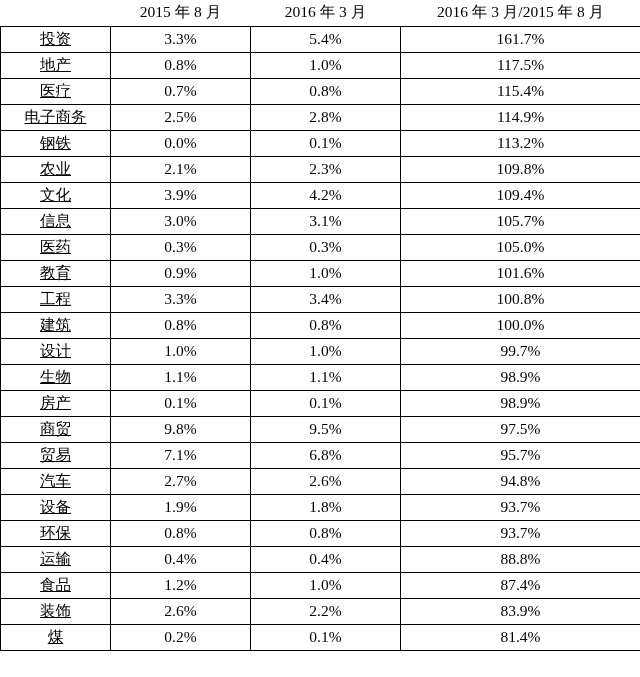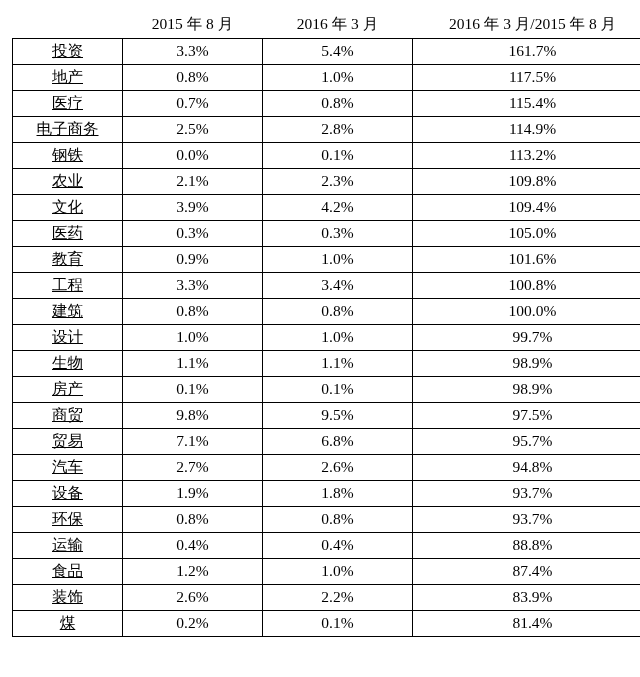--- a/index.html
+++ b/index.html
@@ -11,21 +11,21 @@
     width: 640px;
     height: 677px;
     font-family: "Liberation Serif", "DejaVu Serif", serif;
     color: #000000;
     overflow: hidden;
   }
   .sheet {
     width: 640px;
     height: 677px;
     box-sizing: border-box;
-    padding: 12px;
+    padding: 0;
   }
   table.data-table {
     border-collapse: collapse;
     width: 640px;
     table-layout: fixed;
   }
   table.data-table col.c-label { width: 110px; }
   table.data-table col.c-v1 { width: 140px; }
   table.data-table col.c-v2 { width: 150px; }
   table.data-table col.c-v3 { width: 240px; }
@@ -120,20 +120,26 @@
           <td class="val">2.3%</td>
           <td class="val">109.8%</td>
         </tr>
         <tr>
           <td class="label">文化</td>
           <td class="val">3.9%</td>
           <td class="val">4.2%</td>
           <td class="val">109.4%</td>
         </tr>
         <tr>
+          <td class="label">信息</td>
+          <td class="val">3.0%</td>
+          <td class="val">3.1%</td>
+          <td class="val">105.7%</td>
+        </tr>
+        <tr>
           <td class="label">医药</td>
           <td class="val">0.3%</td>
           <td class="val">0.3%</td>
           <td class="val">105.0%</td>
         </tr>
         <tr>
           <td class="label">教育</td>
           <td class="val">0.9%</td>
           <td class="val">1.0%</td>
           <td class="val">101.6%</td>

